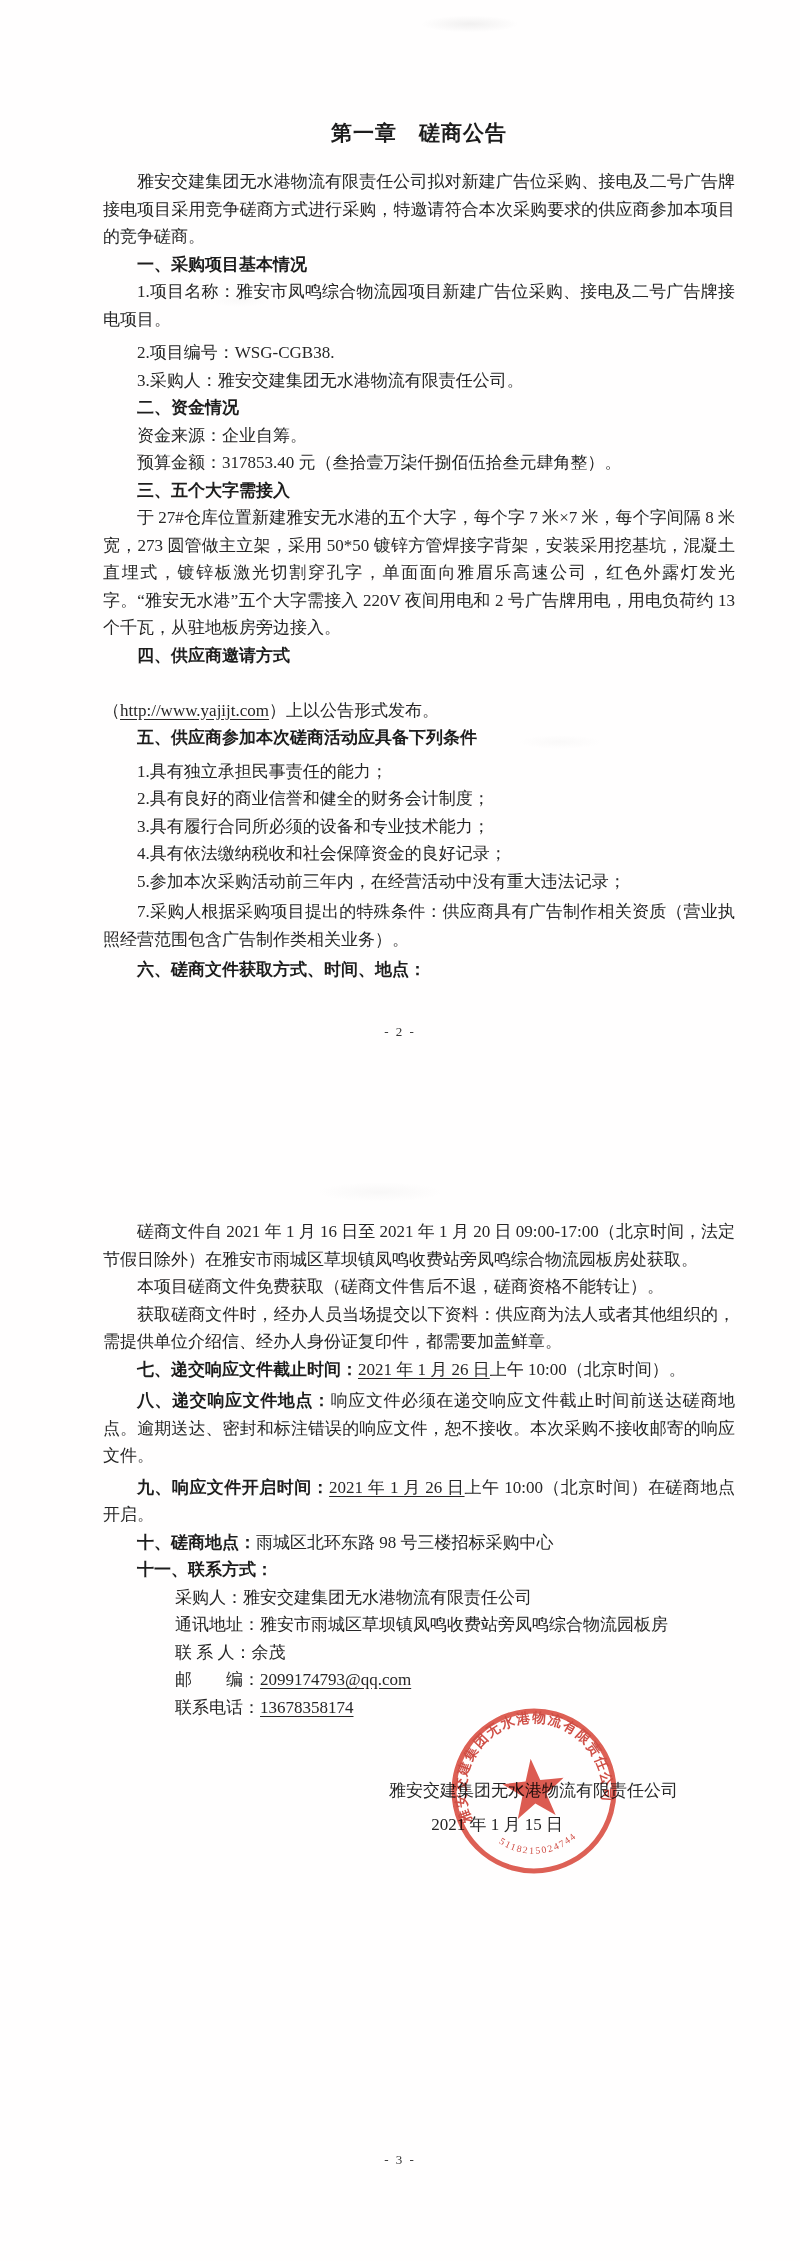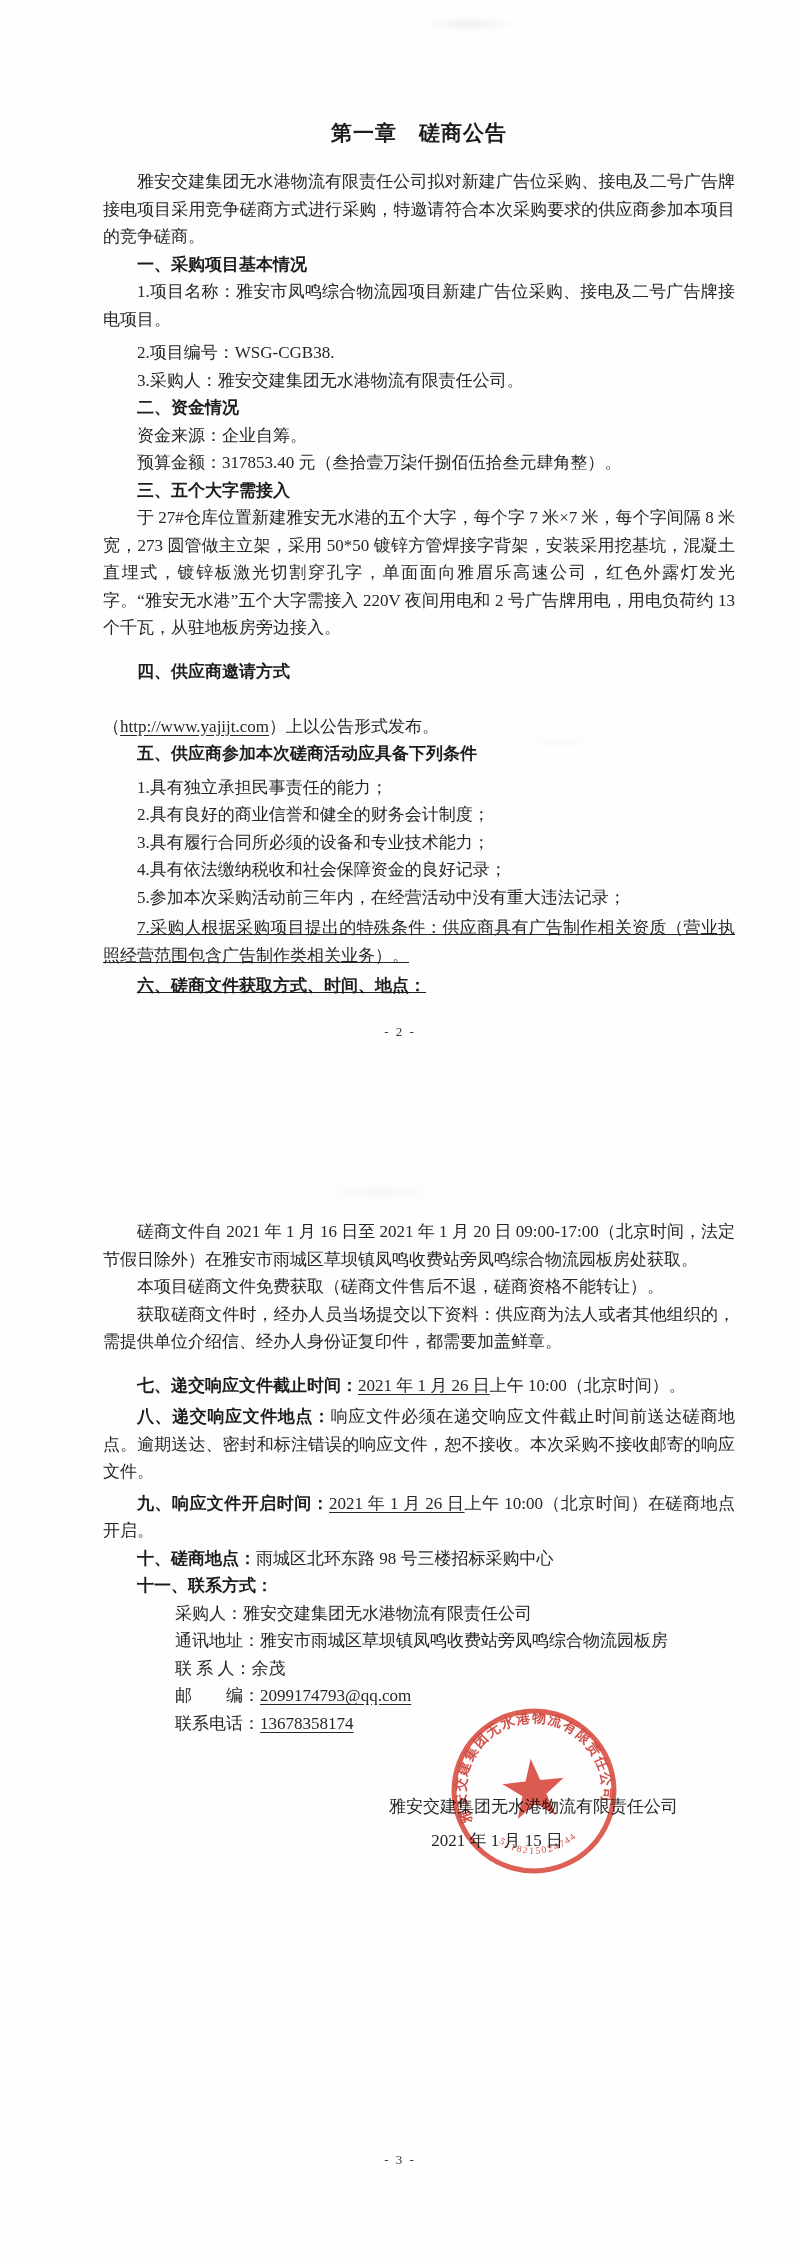--- a/index.html
+++ b/index.html
@@ -11,21 +11,21 @@
       radial-gradient(ellipse 45px 10px at 240px 300px, rgba(120,120,120,0.04), transparent 70%),
       radial-gradient(ellipse 90px 14px at 380px 1192px, rgba(120,120,120,0.05), transparent 70%),
       radial-gradient(ellipse 60px 10px at 560px 742px, rgba(120,120,120,0.04), transparent 70%);
   }
   .content{position:absolute;left:103px;width:632px;font-size:17px;line-height:27.5px;text-align:justify;}
   #c2{top:118px;} #c3{top:1218px;}
   .doc-title{font-size:21px;font-weight:bold;text-align:center;letter-spacing:1px;line-height:30px;margin:0 0 20px 0;color:#1d1d1d;}
   p{margin:0;text-indent:34px;}
   .hdr{font-weight:bold;color:#1d1d1d;}
   .lbl{font-weight:bold;color:#1d1d1d;}
-  .mt3{margin-top:3px;text-decoration:underline;} .mt4{margin-top:4px;} .mt6{margin-top:6px;} .mt8{margin-top:16px;} .mt10{}
+  .mt3{margin-top:3px;} .mt4{margin-top:4px;} .mt6{margin-top:6px;} .mt8{margin-top:0;} .mt10{}
   .sp{letter-spacing:6px;}
   .noindent{text-indent:0;}
   .u{text-decoration:underline;text-underline-offset:3px;}
   .contact{padding-left:72px;text-indent:0;}
   .sig{margin-top:56px;text-align:right;padding-right:57px;text-indent:0;}
   .sigdate{margin-top:6px;text-align:right;padding-right:172px;text-indent:0;}
   .pageno{position:absolute;left:0;width:800px;text-align:center;font-size:13px;color:#333;letter-spacing:2px;}
   #pn2{top:1024px;} #pn3{top:2152px;}
   .stamp{position:absolute;left:449px;top:1706px;width:170px;height:170px;
     transform:rotate(-6deg);opacity:.88;mix-blend-mode:multiply;}

